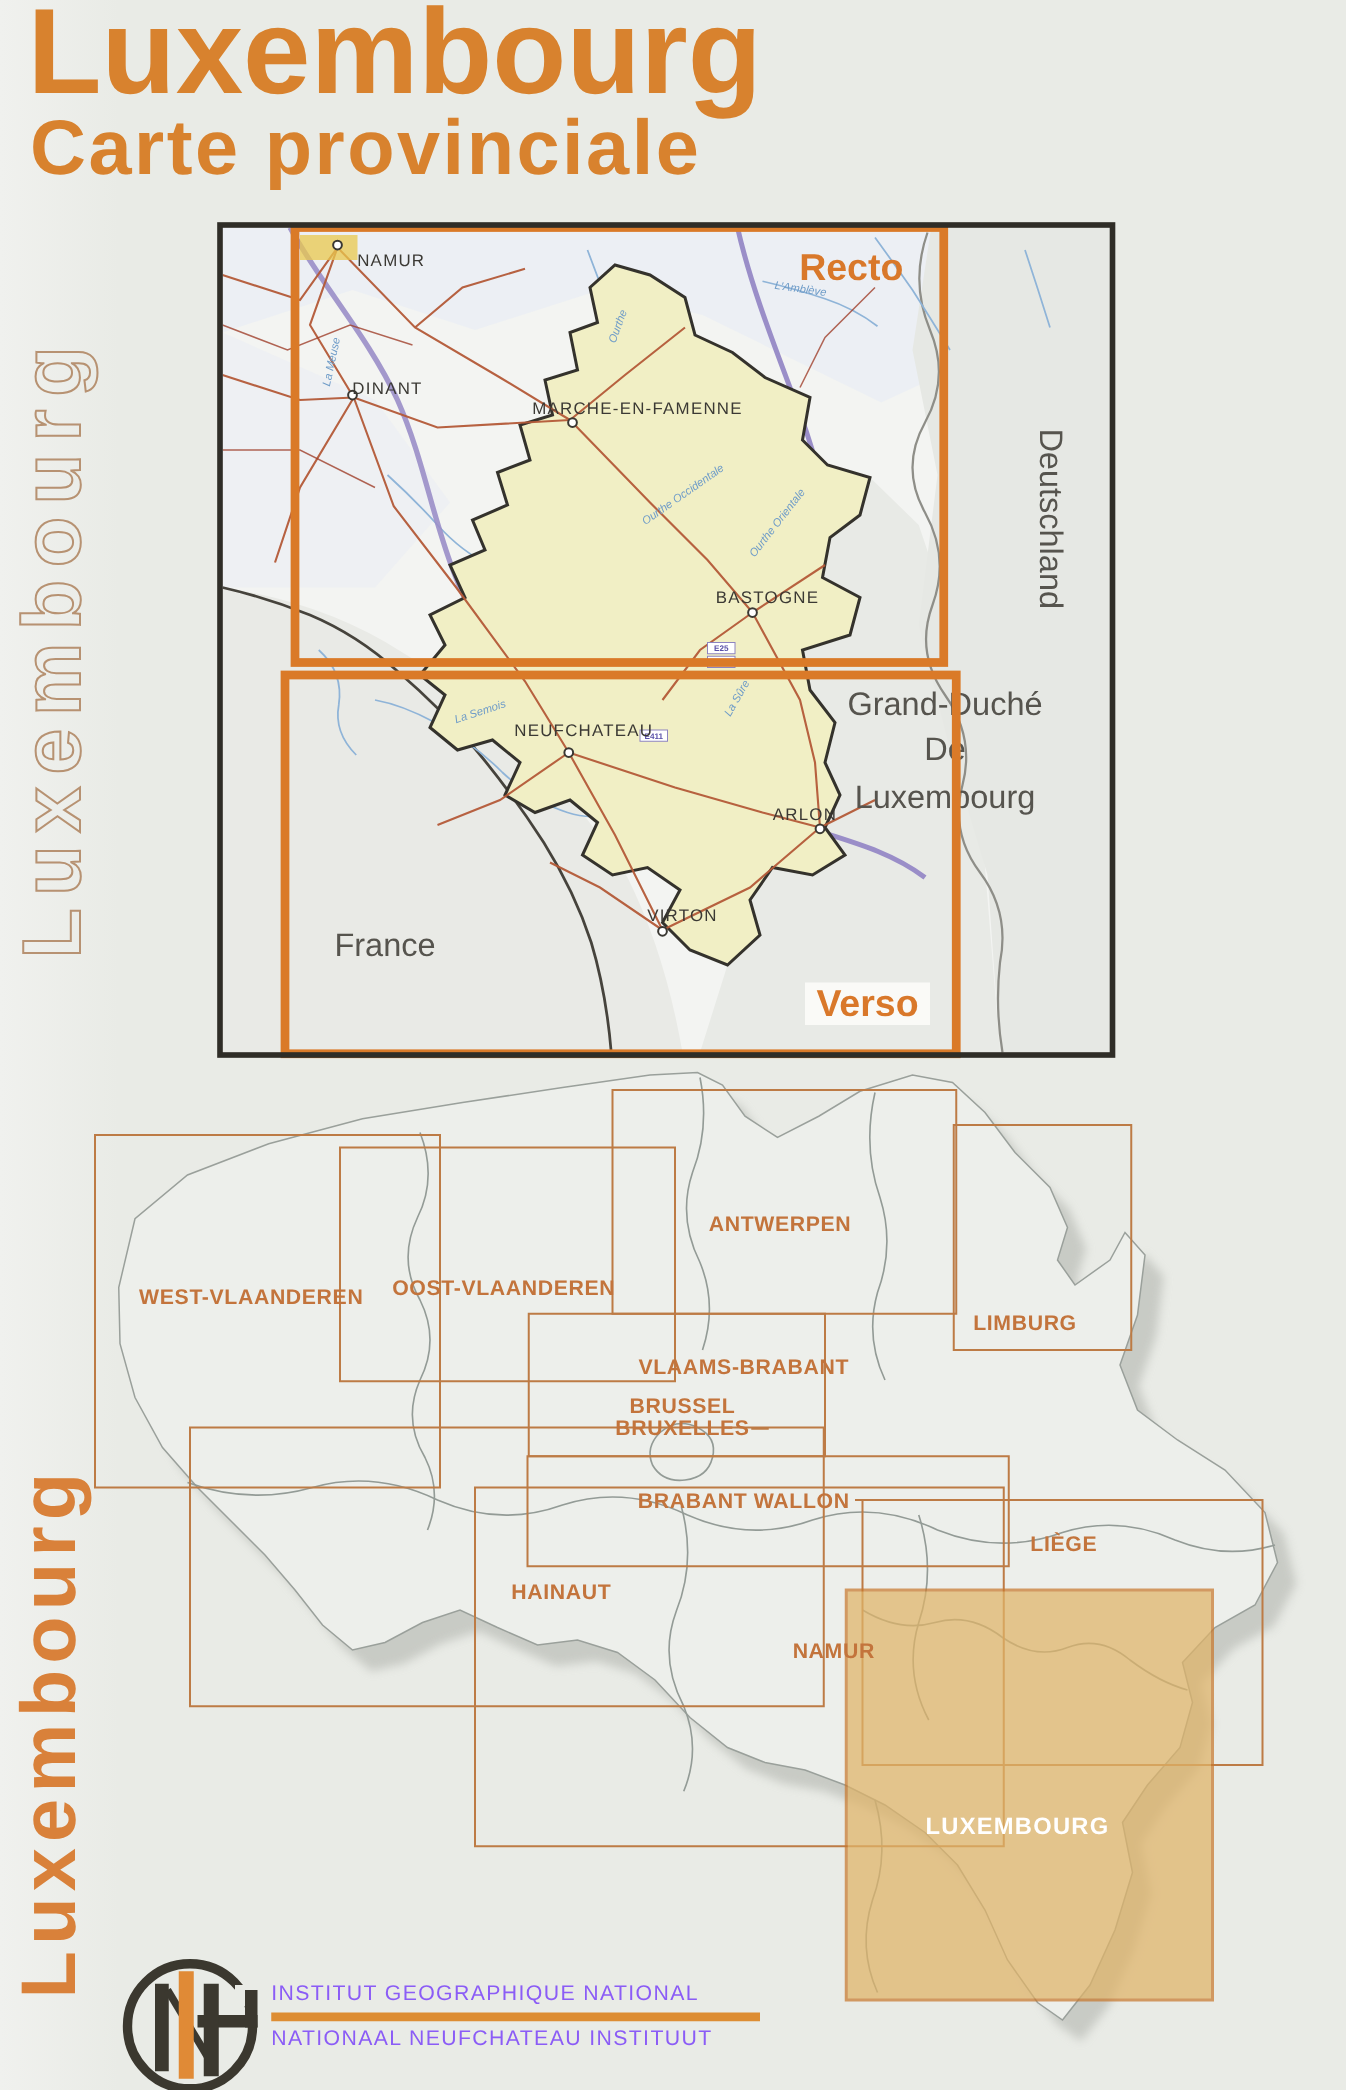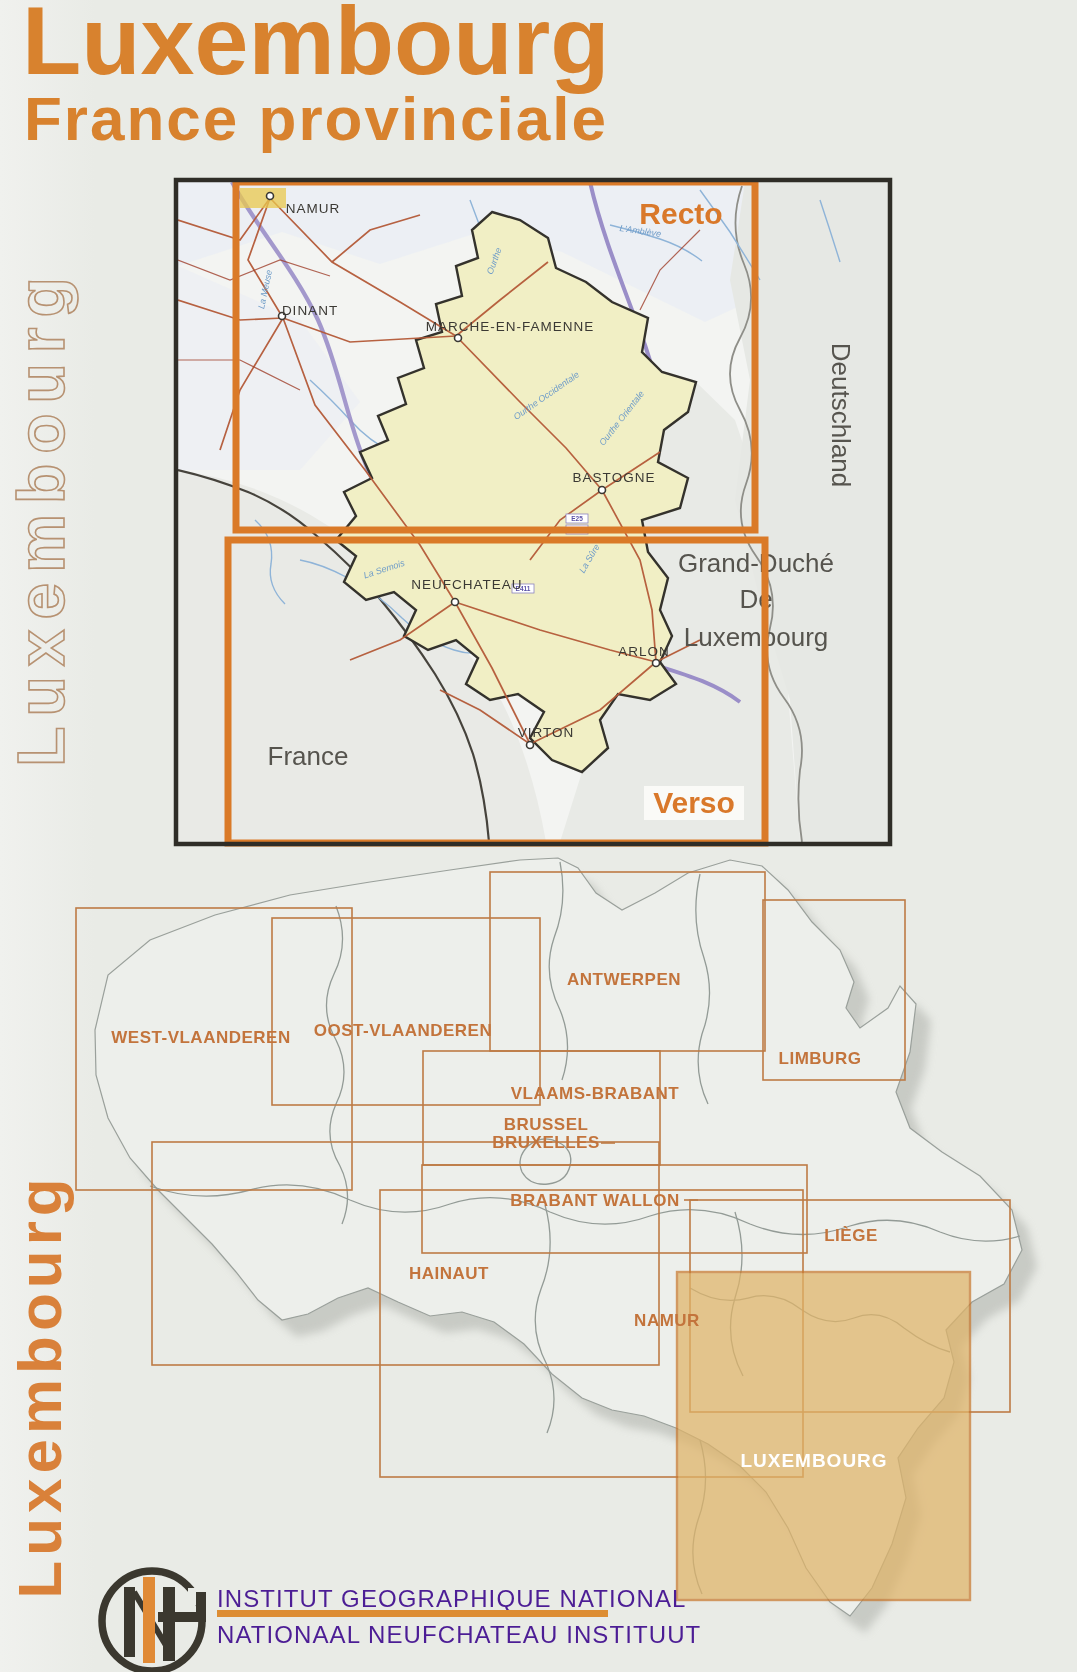--- a/index.html
+++ b/index.html
@@ -22,21 +22,21 @@
   }
   .side-top{
     left:-218px;top:478px;width:520px;height:78px;
     font-size:66px;letter-spacing:10px;
     color:transparent;-webkit-text-stroke:1.6px #b79272;
   }
   .side-bottom{
     left:-186px;top:1348px;width:456px;height:76px;
     font-size:62px;letter-spacing:5px;color:#d9813a;
   }
-  .footer-text{position:absolute;left:217px;color:#4c1d95;font-size:24px;letter-spacing:1.1px;white-space:nowrap;}
+  .footer-text{position:absolute;left:217px;color:#8b5cf6;font-size:17px;letter-spacing:1.1px;white-space:nowrap;}
   .footer-line1{top:1585px;}
   .footer-line2{top:1621px;}
   .footer-rule{position:absolute;left:217px;top:1610px;width:391px;height:7px;background:#dd8d33;}
   svg{position:absolute;left:0;top:0;}
   svg text{font-family:"Liberation Sans", sans-serif;}
   .city{font-size:13.5px;fill:#3b3934;letter-spacing:1px;}
   .riv{font-size:9px;font-style:italic;fill:#6f9cc8;}
   .ctry{font-size:26px;fill:#56544e;}
   .rv{font-size:30px;font-weight:bold;fill:#d9782a;}
   .prov{font-size:17px;font-weight:bold;fill:#c3743c;letter-spacing:.5px;}
@@ -226,20 +226,20 @@
     <rect x="158" y="1612" width="48" height="10" fill="#3b382f"></rect>
     <rect x="196" y="1592" width="10" height="30" fill="#3b382f"></rect>
     <rect x="124" y="1587" width="11" height="70" fill="#3b382f"></rect>
     <line x1="134" y1="1592" x2="170" y2="1652" stroke="#3b382f" stroke-width="6"></line>
     <rect x="143" y="1577" width="12" height="86" fill="#e08a36"></rect>
     <rect x="163" y="1587" width="12" height="74" fill="#3b382f"></rect>
   </g>
 </svg>
 
 <div class="page-title">Luxembourg</div>
-<div class="page-subtitle">France provinciale</div>
+<div class="page-subtitle">Carte provinciale</div>
 
 <div class="side-text side-top">Luxembourg</div>
 <div class="side-text side-bottom">Luxembourg</div>
 
 <div class="footer-text footer-line1">INSTITUT GEOGRAPHIQUE NATIONAL</div>
 <div class="footer-rule"></div>
 <div class="footer-text footer-line2">NATIONAAL NEUFCHATEAU INSTITUUT</div>
 
 </body></html>

